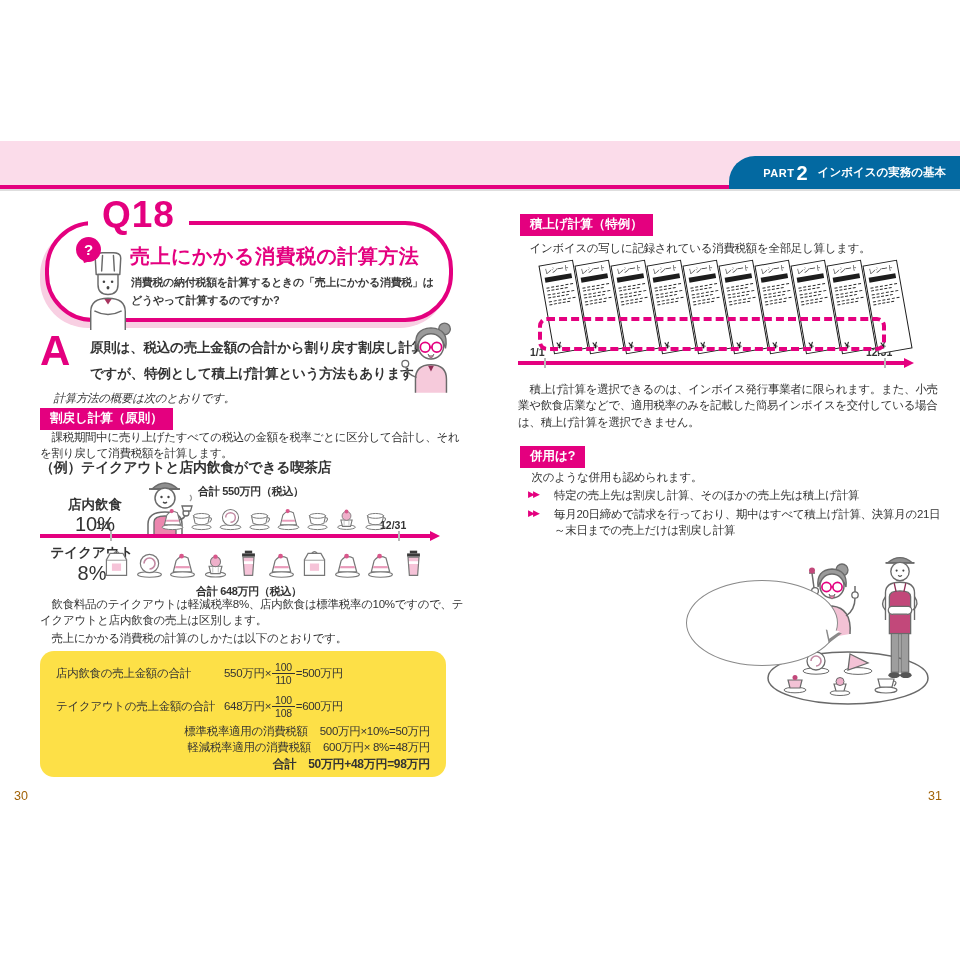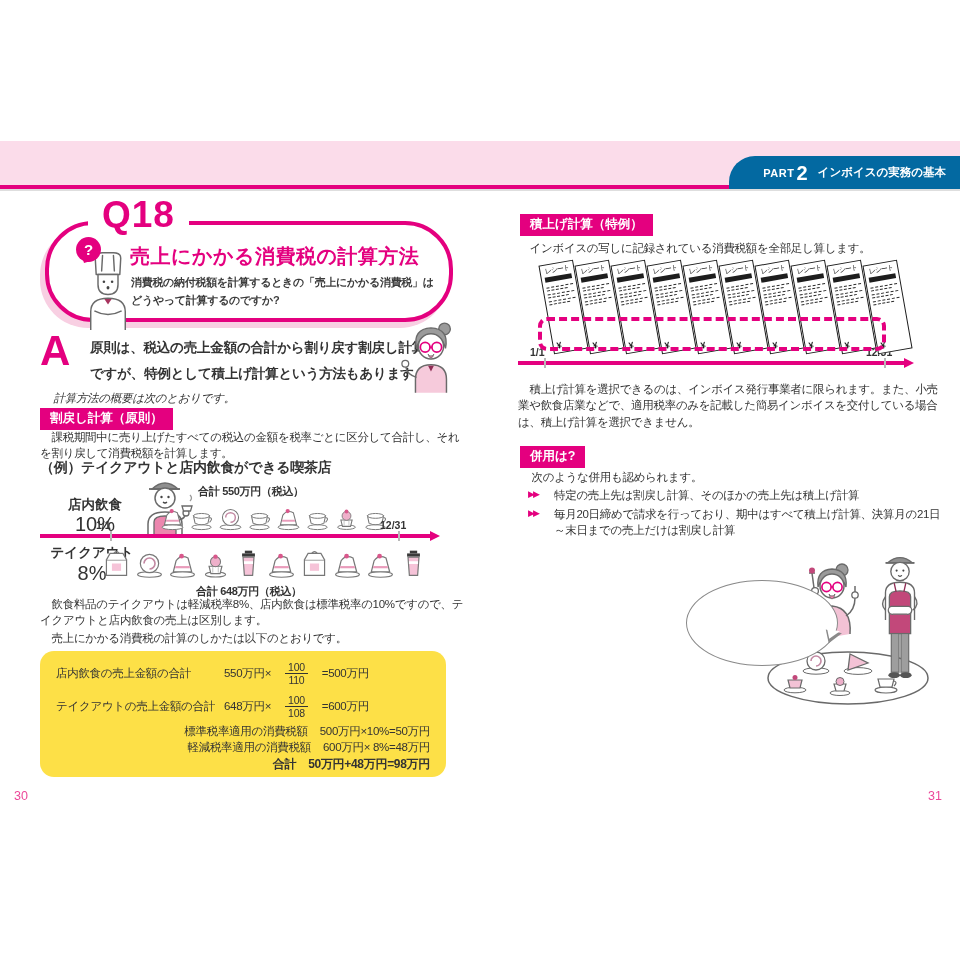--- a/index.html
+++ b/index.html
@@ -69,28 +69,28 @@
   .tl-left{left:0;top:56px;width:396px;}
 
   .para2a{position:absolute;left:40px;top:596px;width:428px;}
   .para2b{position:absolute;left:40px;top:630px;}
 
   
   .calc-box{position:absolute;left:40px;top:651px;width:406px;height:126px;background:#fde047;
             border-radius:14px;padding:6px 0 0 0;box-sizing:border-box;}
   .calc-row{display:flex;align-items:center;font-size:11.5px;letter-spacing:-0.3px;padding-left:16px;height:33px;}
   .calc-row .lbl{width:168px;}
-  .formula{display:inline-flex;align-items:center;gap:13px;}
+  .formula{display:inline-flex;align-items:center;gap:0;}
   .frac{display:inline-flex;flex-direction:column;align-items:center;font-size:10.5px;line-height:1.15;margin:0 1px;}
   .frac .num{border-bottom:1.3px solid #333;padding:0 3px;}
   .calc-right{display:flex;justify-content:flex-end;align-items:center;gap:12px;height:16.5px;
               padding-right:16px;font-size:11.5px;letter-spacing:-0.3px;}
   .calc-right.bold{font-weight:bold;font-size:12px;}
 
-  .pageno{position:absolute;font-size:12.5px;color:#ec4899;}
+  .pageno{position:absolute;font-size:12.5px;color:#a16207;}
   .pageno-left{left:14px;top:789px;}
   .pageno-right{left:928px;top:789px;}
 
   
   .badge2{left:520px;top:214px;}
   .rpara1{position:absolute;left:518px;top:240px;width:424px;}
 
   .receipts{position:absolute;left:546px;top:258px;width:400px;height:104px;}
   .receipt{position:absolute;top:4px;width:35px;height:90px;background:#fff;border:1.7px solid #1d1d1d;
            transform:rotate(-10deg);box-sizing:border-box;display:flex;flex-direction:column;

